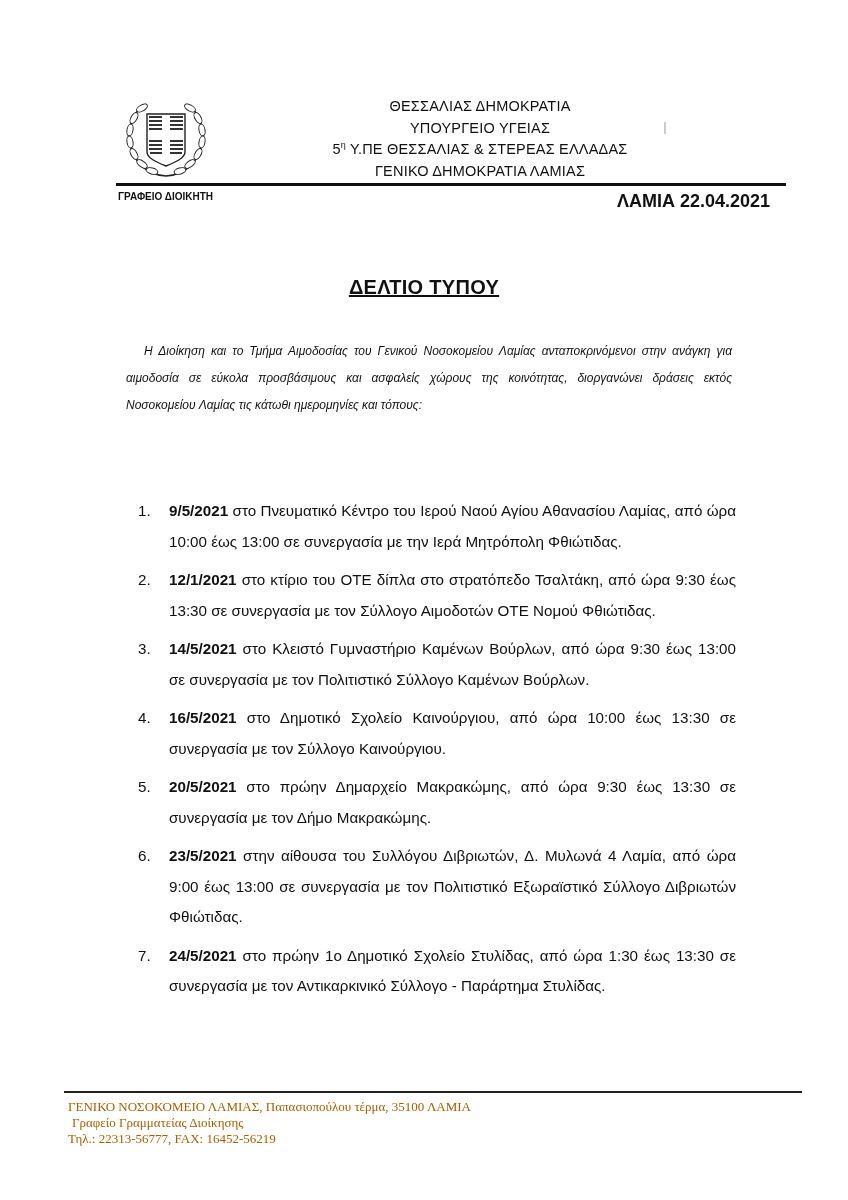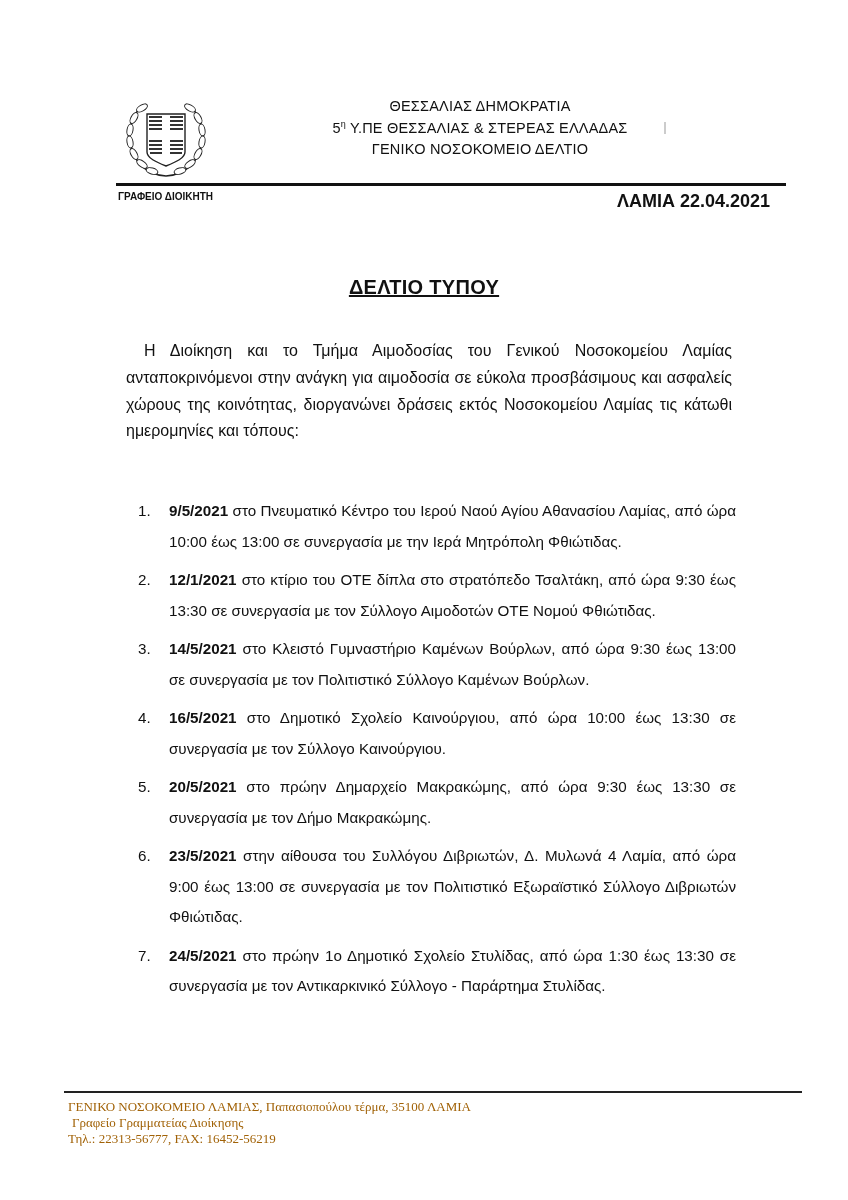--- a/index.html
+++ b/index.html
@@ -21,21 +21,21 @@
     }
     .date {
       position: absolute; right: 78px; top: 191px; font-weight: bold; font-size: 18px;
     }
     .title {
       position: absolute; left: 0; width: 848px; top: 276px; text-align: center;
       font-weight: bold; font-size: 20px; text-decoration: underline; letter-spacing: 0.3px;
     }
     .intro {
       position: absolute; left: 126px; width: 606px; top: 338px;
-      font-size: 16px; line-height: 26.8px; text-align: justify;
+      font-size: 12px; line-height: 26.8px; text-align: justify; font-style: italic;
     }
     .intro-first { text-indent: 18px; }
     .events {
       position: absolute; left: 130px; width: 606px; top: 496px;
       margin: 0; padding: 0; list-style: none;
     }
     .event {
       position: relative; padding-left: 39px; font-size: 15.2px; line-height: 30.5px;
       text-align: justify; margin-bottom: 8px;
     }
@@ -95,22 +95,23 @@
         <rect x="54" y="56" width="13" height="2"></rect>
         <rect x="54" y="60" width="12" height="2"></rect>
     </g>
   </svg>
 </div>
 
 <div class="scan-mark"></div>
 
 <div class="header-block">
   <div>ΘΕΣΣΑΛΙΑΣ ΔΗΜΟΚΡΑΤΙΑ</div>
+  <div>ΥΠΟΥΡΓΕΙΟ ΥΓΕΙΑΣ</div>
   <div><span>5</span><sup>η</sup><span> Υ.ΠΕ ΘΕΣΣΑΛΙΑΣ &amp; ΣΤΕΡΕΑΣ ΕΛΛΑΔΑΣ</span></div>
-  <div>ΓΕΝΙΚΟ ΝΟΣΟΚΟΜΕΙΟ ΔΕΛΤΙΟ</div>
+  <div>ΓΕΝΙΚΟ ΔΗΜΟΚΡΑΤΙΑ ΛΑΜΙΑΣ</div>
 </div>
 
 <div class="header-rule"></div>
 <div class="office">ΓΡΑΦΕΙΟ ΔΙΟΙΚΗΤΗ</div>
 <div class="date">ΛΑΜΙΑ  22.04.2021</div>
 
 <div class="title">ΔΕΛΤΙΟ ΤΥΠΟΥ</div>
 
 <div class="intro">
   <div class="intro-first">Η Διοίκηση και το Τμήμα Αιμοδοσίας του Γενικού Νοσοκομείου Λαμίας ανταποκρινόμενοι στην ανάγκη για αιμοδοσία σε εύκολα προσβάσιμους και ασφαλείς χώρους της κοινότητας, διοργανώνει δράσεις εκτός Νοσοκομείου Λαμίας τις κάτωθι ημερομηνίες και τόπους:</div>

